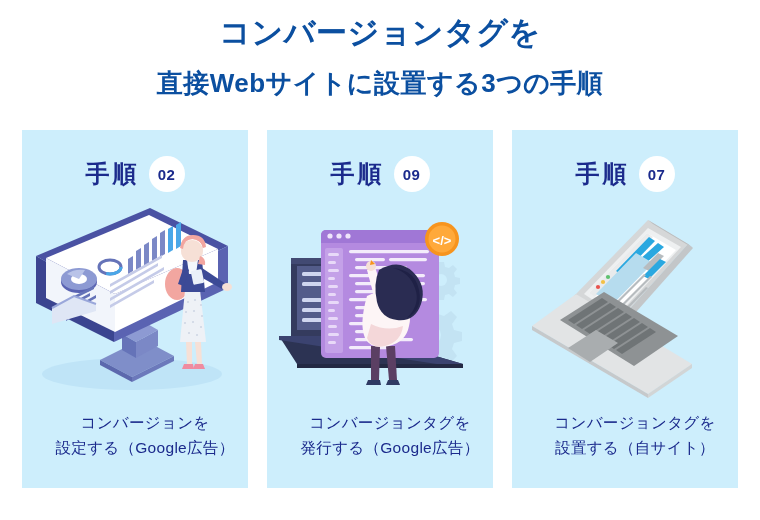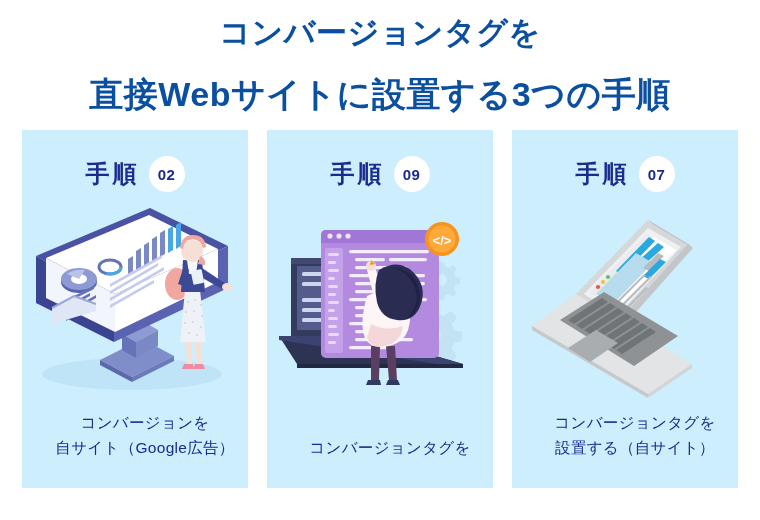--- a/index.html
+++ b/index.html
@@ -24,21 +24,21 @@
     text-align: center;
   }
   .title-line {
     color: #0b4fa0;
     font-weight: bold;
     letter-spacing: 0.5px;
     line-height: 1.25;
     white-space: nowrap;
   }
   #title-line-1 { font-size: 31px; }
-  #title-line-2 { font-size: 34px; margin-top: 20px; }
+  #title-line-2 { font-size: 26px; margin-top: 14px; }
 
   
   #cards-row {
     position: absolute;
     left: 22px;
     top: 130px;
     width: 716px;
     height: 358px;
     display: flex;
     justify-content: space-between;
@@ -227,21 +227,21 @@
 
           <path d="M 159 43 A 11 11 0 0 1 181 41 L 181 34 A 12 12 0 0 0 159 36 Z" fill="#f2a6a0"></path>
           <path d="M 158 40 q 2 -13 13 -13 q 12 0 13 12 l -3 1 q -2 -9 -10 -9 q -9 0 -10 10 Z" fill="#f2a6a0"></path>
           <path d="M 178 48 q 6 2 5 9 l -7 -1 Z" fill="#f2a6a0"></path>
         </g>
       </svg>
     </div>
 
     <div class="card-caption">
       <span class="cap-line">コンバージョンを</span>
-      <span class="cap-line">自サイト（Google広告）</span>
+      <span class="cap-line">設定する（Google広告）</span>
     </div>
   </div>
 
   <div class="card">
 
     <div class="card-header">
       <span class="step-word">手順</span>
       <span class="step-badge">09</span>
     </div>
 
@@ -339,20 +339,21 @@
           <polygon points="104,52 108,56 103,57" fill="#f7941e"></polygon>
 
           <path d="M 112 62 q 20 -12 34 2 q 14 14 8 32 q -6 18 -24 16 q -16 -2 -20 -18 q -4 -18 2 -32 Z" fill="#2a2c52"></path>
           <path d="M 126 60 q 22 2 26 22 q 4 20 -12 28 q 14 -14 8 -30 q -6 -16 -22 -20 Z" fill="#1f2146"></path>
         </g>
       </svg>
     </div>
 
     <div class="card-caption">
       <span class="cap-line">コンバージョンタグを</span>
+      <span class="cap-line">発行する（Google広告）</span>
     </div>
   </div>
 
   <div class="card">
 
     <div class="card-header">
       <span class="step-word">手順</span>
       <span class="step-badge">07</span>
     </div>
 

